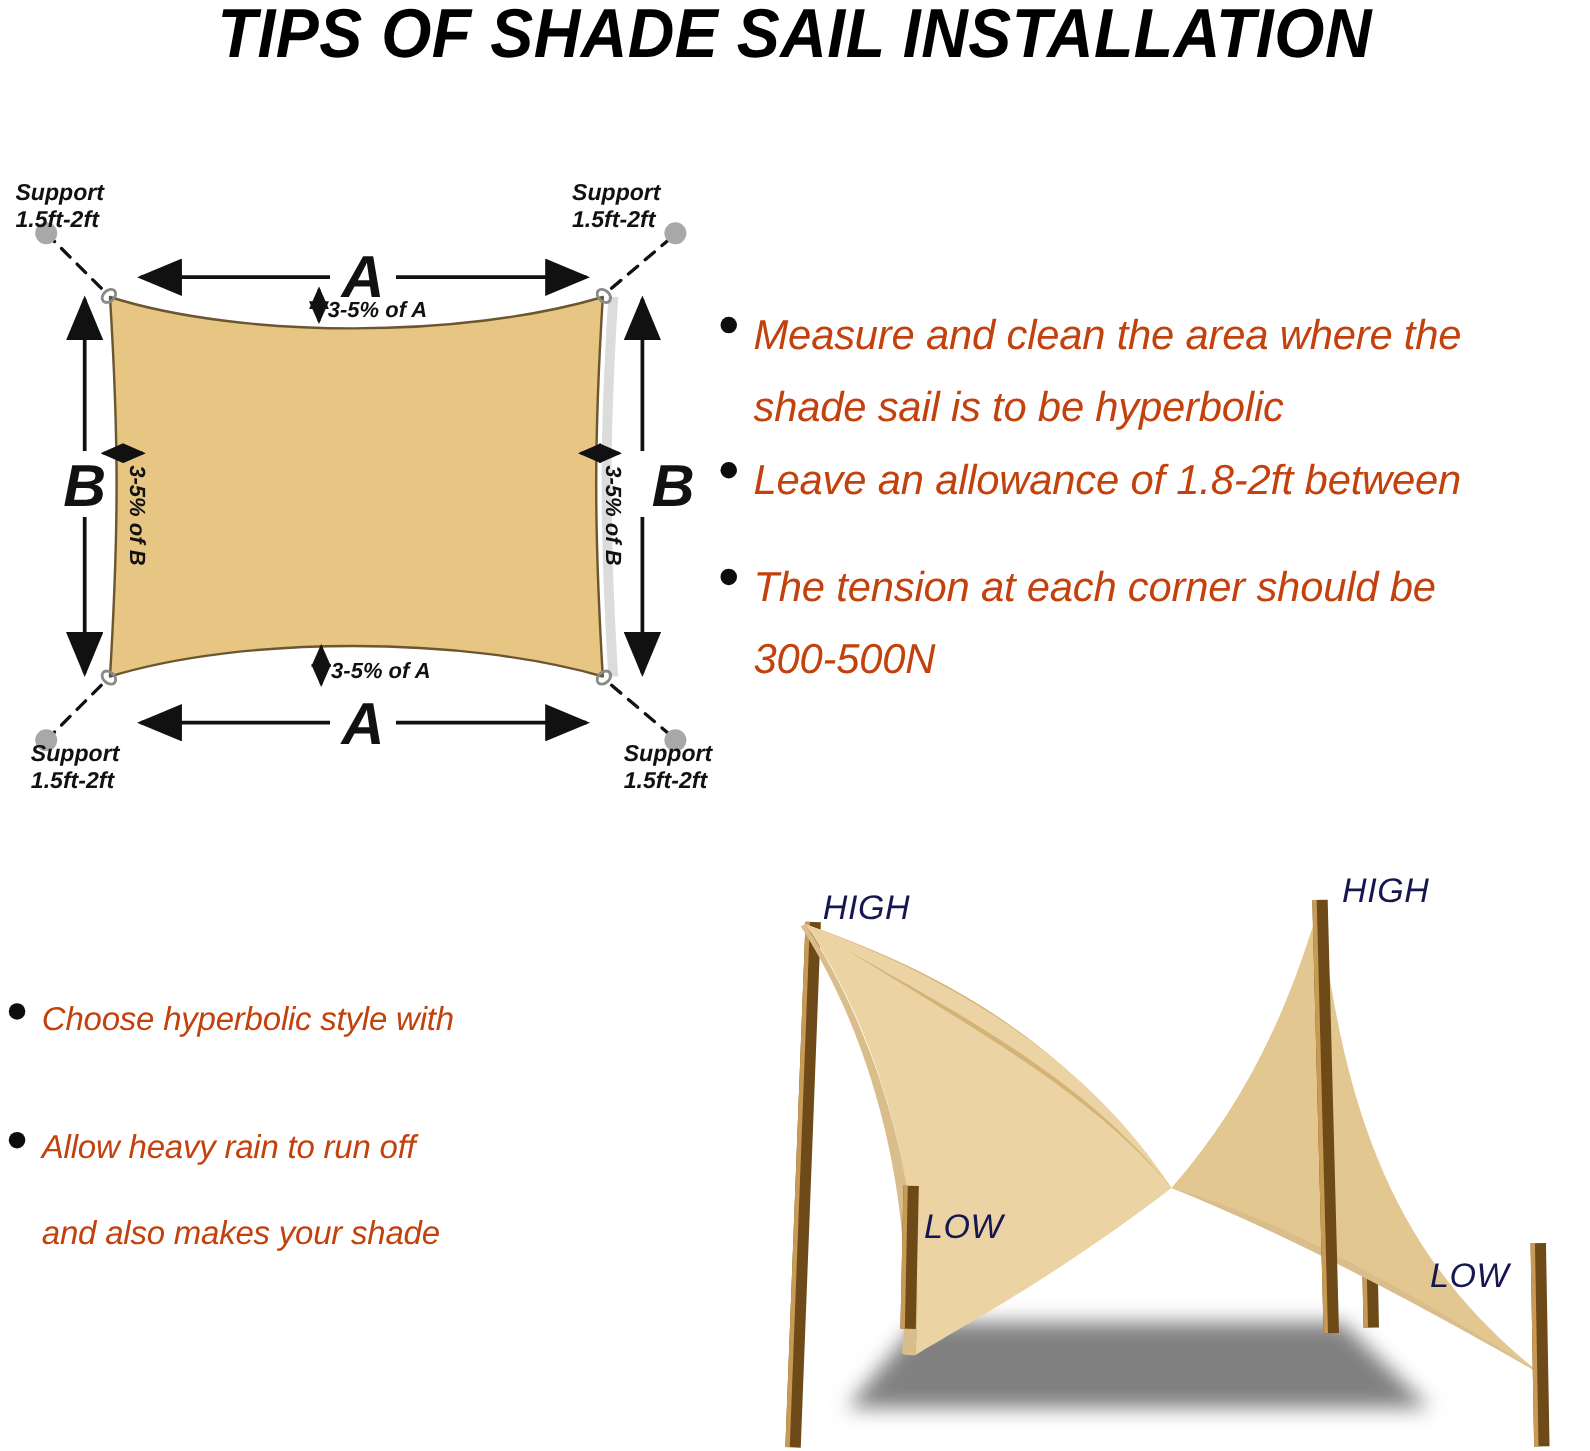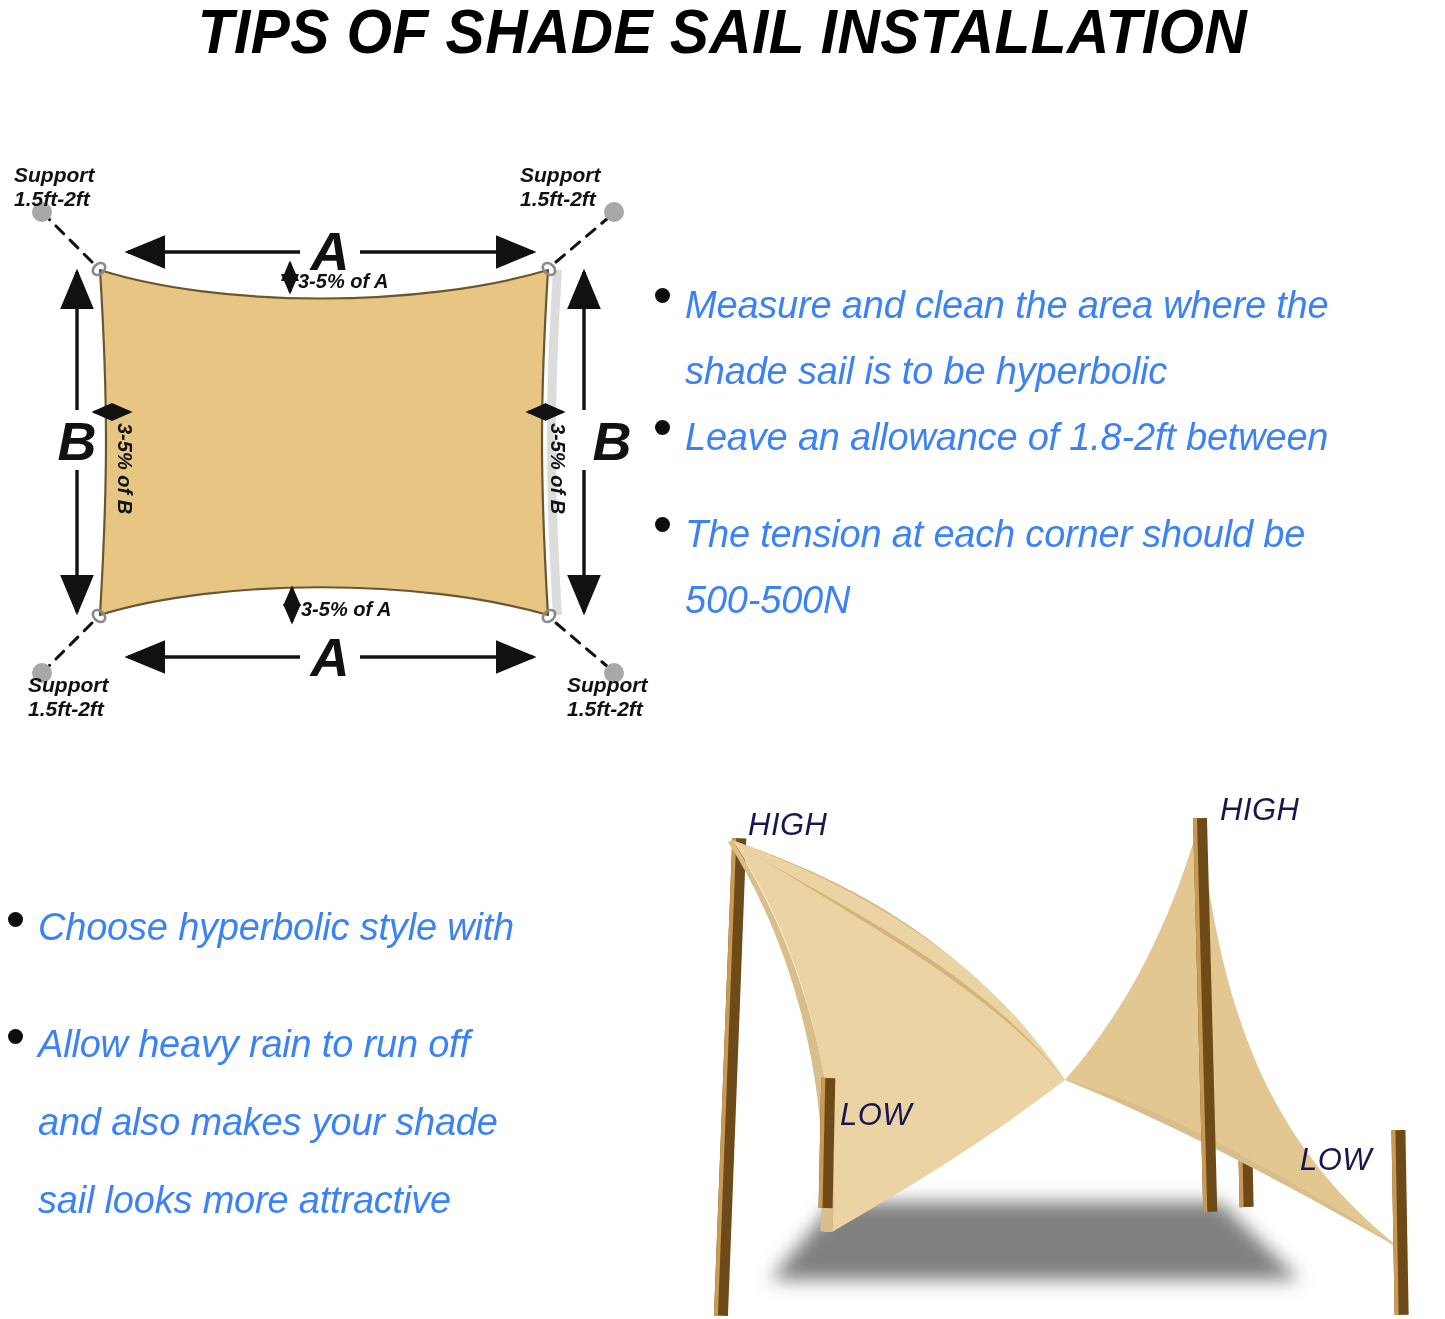--- a/index.html
+++ b/index.html
@@ -35,30 +35,30 @@
   .bullet-row{display:flex;align-items:flex-start;}
   .bullet-dot{
     flex:0 0 auto;
     width:15px;height:15px;border-radius:50%;
     background:#0d0d0d;
     margin-top:16px;margin-right:15px;
   }
   .bullet-text{
     font-size:38px;
     line-height:65px;
-    color:#3b82f6;
+    color:#c2410c;
     letter-spacing:-0.2px;
   }
 
   #bullets-right{left:655px;top:272px;width:800px;}
   #bullets-right .bullet-row{margin-bottom:0px;}
   #bullets-right .bullet-text{font-size:38px;line-height:66px;}
 
   #bullets-left{left:0px;top:888px;width:640px;}
-  #bullets-left .bullet-text{font-size:38px;line-height:78px;}
+  #bullets-left .bullet-text{font-size:30px;line-height:78px;}
   #bullets-left .bullet-dot{margin-top:24px;margin-left:8px;}
 
   
   #hyperbolic-illustration{position:absolute;left:660px;top:780px;width:790px;height:539px;}
   #hyperbolic-illustration svg{display:block;}
   .hl-label{
     font-family:"Liberation Sans",sans-serif;
     font-size:31px;
     fill:#161650;
     letter-spacing:0.5px;
@@ -194,21 +194,21 @@
     </div>
     <div class="bullet-row">
       <span class="bullet-dot" style="background:transparent"></span>
     </div>
     <div class="bullet-row">
       <span class="bullet-dot"></span>
       <span class="bullet-text">The tension at each corner should be</span>
     </div>
     <div class="bullet-row">
       <span class="bullet-dot" style="background:transparent"></span>
-      <span class="bullet-text">500-500N</span>
+      <span class="bullet-text">300-500N</span>
     </div>
   </div>
 
   <div class="bullets" id="bullets-left">
     <div class="bullet-row">
       <span class="bullet-dot"></span>
       <span class="bullet-text">Choose hyperbolic style with</span>
     </div>
     <div class="bullet-row">
       <span class="bullet-dot" style="background:transparent"></span>
@@ -216,21 +216,20 @@
     <div class="bullet-row">
       <span class="bullet-dot"></span>
       <span class="bullet-text">Allow heavy rain to run off</span>
     </div>
     <div class="bullet-row">
       <span class="bullet-dot" style="background:transparent"></span>
       <span class="bullet-text">and also makes your shade</span>
     </div>
     <div class="bullet-row">
       <span class="bullet-dot" style="background:transparent"></span>
-      <span class="bullet-text">sail looks more attractive</span>
     </div>
   </div>
 
   <div id="hyperbolic-illustration">
     <svg width="790" height="539" viewBox="0 0 790 539" xmlns="http://www.w3.org/2000/svg">
       <defs>
         <filter id="shadowBlur" x="-25%" y="-60%" width="150%" height="230%">
           <feGaussianBlur stdDeviation="9"></feGaussianBlur>
         </filter>
       </defs>

